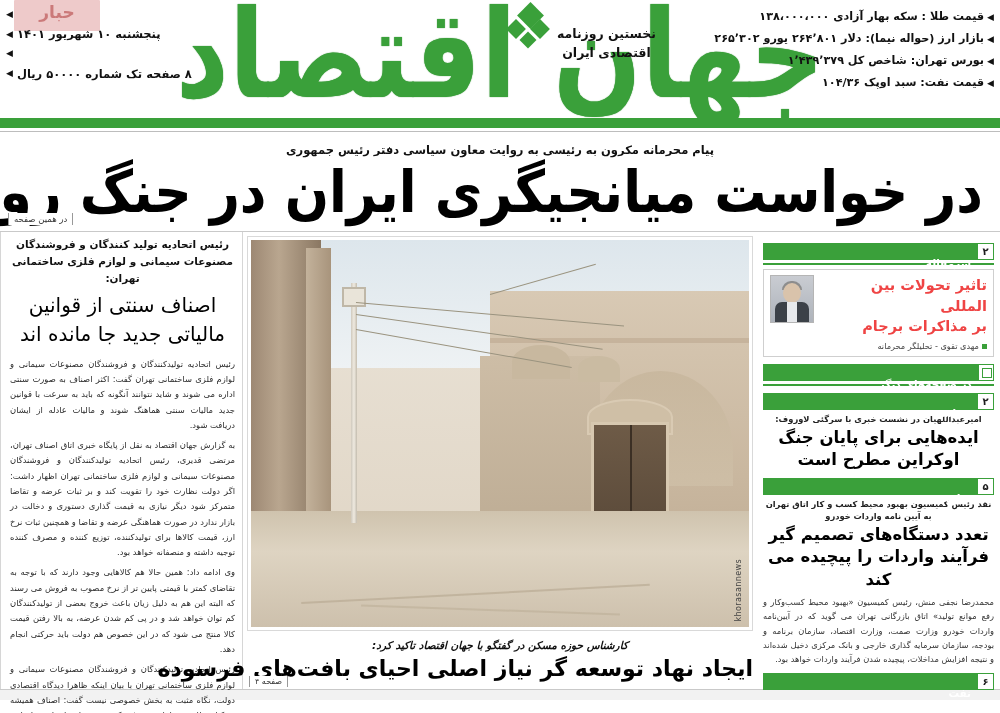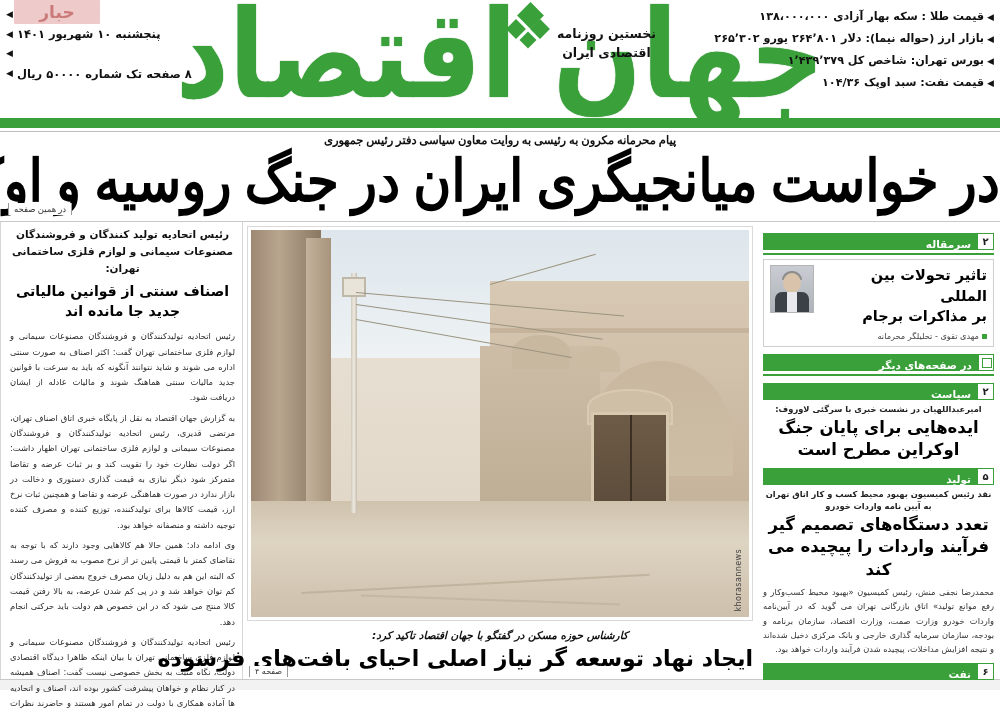--- a/index.html
+++ b/index.html
@@ -58,21 +58,21 @@
   .datebox .line{
     font-size:11.5px;font-weight:bold;color:#111;
     line-height:1.92;white-space:nowrap;
     display:flex;align-items:center;justify-content:flex-end;
     direction:rtl;
   }
   .datebox .line .bullet{
     color:#111;font-size:9px;margin-right:4px;margin-left:0;
   }
   .stamp{
-    position:absolute;left:14px;top:0px;width:86px;height:24px;
+    position:absolute;left:14px;top:0px;width:86px;height:31px;
     background:#e8b6b6;opacity:.72;
     z-index:5;
     border-radius:1px;
   }
   .stamp span{
     display:block;text-align:center;color:#b33b3b;font-weight:bold;
     font-size:17px;line-height:24px;opacity:.9;
   }
 
   
@@ -86,21 +86,21 @@
   .ticker .bullet{font-size:9px;margin-left:3px;}
 
   .green-rule{
     position:absolute;left:0;top:118px;width:1000px;height:10px;background:#3aa03a;
   }
   .thin-rule{
     position:absolute;left:0;top:131px;width:1000px;height:1px;background:#bdbdbd;
   }
 
   
-  .lead{position:relative;margin-top:5px;padding:0 0;font-family:Liberation Serif, serif;}
+  .lead{position:relative;margin-top:15px;padding:0 17px;}
   .lead .kicker{
     text-align:center;font-size:11.5px;font-weight:bold;color:#111;
     margin-bottom:6px;letter-spacing:0;
   }
   .lead .hl{
     text-align:center;
     font-size:52px;line-height:1.12;
     font-weight:bold;color:#000;
     white-space:nowrap;
     transform:scaleY(1.12);
@@ -130,21 +130,21 @@
   .sec-head{
     display:flex;align-items:stretch;height:17px;margin:7px 0 3px 0;position:relative;
   }
   .sec-head .num{
     width:17px;background:#fff;border:1px solid #3aa03a;color:#1d1d1d;
     font-size:10px;font-weight:bold;text-align:center;line-height:15px;
     box-sizing:border-box;
   }
   .sec-head .nm{
     background:#3aa03a;color:#fff;font-size:10.5px;font-weight:bold;
-    line-height:17px;padding:3px 6px 0 8px;box-sizing:border-box;
+    line-height:17px;padding:12px 6px 0 8px;box-sizing:border-box;
     white-space:nowrap;
   }
   .sec-head .fill{flex:1;background:#3aa03a;}
   .sec-head.wide .nm{padding-left:14px;}
   .sec-head .sq{
     width:16px;background:#fff;border:1px solid #3aa03a;box-sizing:border-box;
     position:relative;
   }
   .sec-head .sq::after{
     content:"";position:absolute;left:3px;top:3px;width:8px;height:8px;
@@ -172,21 +172,21 @@
   }
   .ed-photo .body{
     position:absolute;left:4px;top:26px;width:34px;height:20px;border-radius:7px 7px 0 0;
     background:#3c4148;
   }
   .ed-photo .shirt{
     position:absolute;left:16px;top:26px;width:10px;height:20px;background:#e7e9ec;
   }
   .ed-text{flex:1;text-align:right;}
   .ed-title{
-    font-size:14.5px;font-weight:bold;line-height:1.42;color:#000000;text-align:right;
+    font-size:14.5px;font-weight:bold;line-height:1.42;color:#ef4444;text-align:right;
   }
   .ed-by{
     font-size:8.2px;color:#444;margin-top:4px;line-height:1.3;
   }
   .ed-by .sq{display:inline-block;width:5px;height:5px;background:#3aa03a;margin-left:3px;}
 
   .news-kicker{
     font-size:8.3px;color:#222;text-align:center;line-height:1.45;margin:3px 0 2px 0;
     font-weight:bold;
   }
@@ -304,21 +304,21 @@
     border-left:1px solid #999;border-right:1px solid #999;
     padding:1px 5px;font-size:8px;color:#333;background:#fff;
   }
 
   
   .lc-kicker{
     font-size:10.5px;font-weight:bold;color:#111;text-align:center;line-height:1.6;
     margin-bottom:4px;
   }
   .lc-title{
-    font-size:14px;font-weight:bold;color:#000;text-align:center;line-height:1.45;
+    font-size:20px;font-weight:normal;color:#000;text-align:center;line-height:1.45;
     margin:3px 0 8px 0;
   }
   .lc-body{
     font-size:8.4px;color:#2b2b2b;text-align:justify;line-height:1.82;
   }
   .lc-body p{margin:0 0 5px 0;}
 
   .bottom-rule{width:1000px;height:1px;background:#c9c9c9;}
   .bottom-band{width:1000px;height:10px;background:#f2f2f2;}
 </style>
@@ -474,21 +474,21 @@
       <div class="cap-title">ایجاد نهاد توسعه گر نیاز اصلی احیای بافت‌های فرسوده</div>
       <div class="cap-pagetag">صفحه ۴</div>
     </div>
 
     <div class="col-left">
       <div class="lc-kicker">رئیس اتحادیه تولید کنندگان و فروشندگان مصنوعات سیمانی و لوازم فلزی ساختمانی تهران:</div>
       <div class="lc-title">اصناف سنتی از قوانین مالیاتی جدید جا مانده اند</div>
       <div class="lc-body">
         <p>رئیس اتحادیه تولیدکنندگان و فروشندگان مصنوعات سیمانی و لوازم فلزی ساختمانی تهران گفت: اکثر اصناف به صورت سنتی اداره می شوند و شاید نتوانند آنگونه که باید به سرعت با قوانین جدید مالیات سنتی هماهنگ شوند و مالیات عادله از ایشان دریافت شود.</p>
         <p>به گزارش جهان اقتصاد به نقل از پایگاه خبری اتاق اصناف تهران، مرتضی قدیری، رئیس اتحادیه تولیدکنندگان و فروشندگان مصنوعات سیمانی و لوازم فلزی ساختمانی تهران اظهار داشت: اگر دولت نظارت خود را تقویت کند و بر ثبات عرضه و تقاضا متمرکز شود دیگر نیازی به قیمت گذاری دستوری و دخالت در بازار ندارد در صورت هماهنگی عرضه و تقاضا و همچنین ثبات نرخ ارز، قیمت کالاها برای تولیدکننده، توزیع کننده و مصرف کننده توجیه داشته و منصفانه خواهد بود.</p>
-        <p>وی ادامه داد: همین حالا هم کالاهایی وجود دارند که با توجه به تقاضای کمتر با قیمتی پایین تر از نرخ مصوب به فروش می رسند که البته این هم به دلیل زیان مصرف خروج بعضی از تولیدکنندگان کم توان خواهد شد و در پی کم شدن عرضه، به بالا رفتن قیمت کالا منتج می شود که در این خصوص هم دولت باید حرکتی انجام دهد.</p>
+        <p>وی ادامه داد: همین حالا هم کالاهایی وجود دارند که با توجه به تقاضای کمتر با قیمتی پایین تر از نرخ مصوب به فروش می رسند که البته این هم به دلیل زیان باعث خروج بعضی از تولیدکنندگان کم توان خواهد شد و در پی کم شدن عرضه، به بالا رفتن قیمت کالا منتج می شود که در این خصوص هم دولت باید حرکتی انجام دهد.</p>
         <p>رئیس اتحادیه تولیدکنندگان و فروشندگان مصنوعات سیمانی و لوازم فلزی ساختمانی تهران با بیان اینکه ظاهرا دیدگاه اقتصادی دولت، نگاه مثبت به بخش خصوصی نیست گفت: اصناف همیشه در کنار نظام و خواهان پیشرفت کشور بوده اند، اصناف و اتحادیه ها آماده همکاری با دولت در تمام امور هستند و حاضرند نظرات کارشناسی خود را ارائه نمایند. وی در چرایی تشکیل اتحادیه های صنفی بیان داشت: اتحادیه تشکلی است که به نوعی رابط بین افراد صنفی تحت پوشش و دولت می باشد تا بتوانند با استفاده از پشتوانه و حمایت گروهی اعضاء، نیازهای قانونی صنف را برآورده سازند و به رفع مشکلات هم صنفی ها بپردازند.</p>
       </div>
 
     </div>
 
   </div>
 
   <div class="bottom-rule"></div>
   <div class="bottom-band"></div>
 </div>

